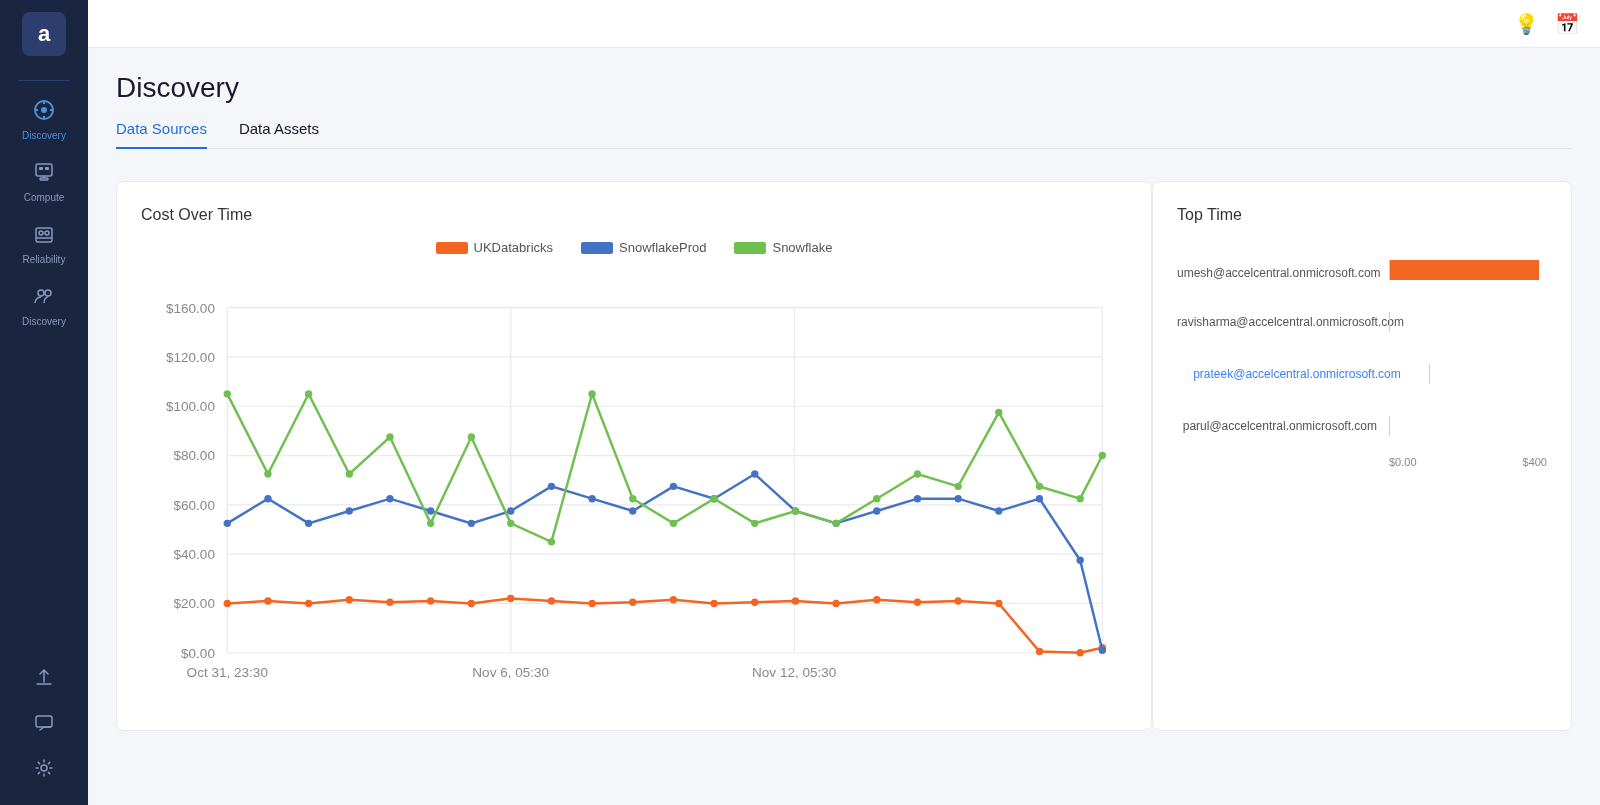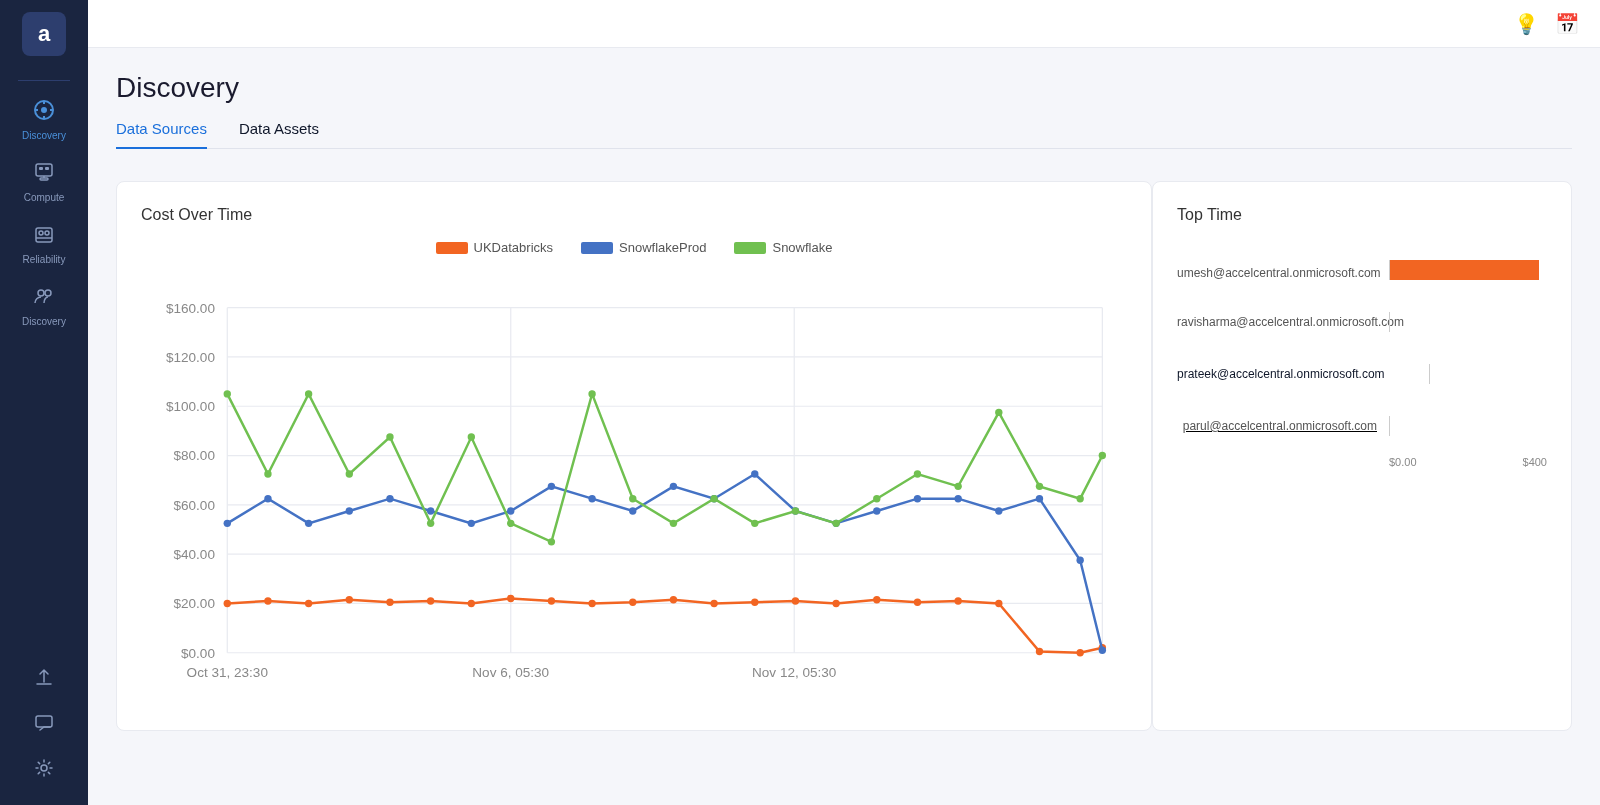--- a/index.html
+++ b/index.html
@@ -381,28 +381,28 @@
 
             <div style="display:flex; align-items:center; margin-bottom: 32px; gap: 12px;">
               <div style="font-size:12px; color:#555; width:200px; text-align:right; flex-shrink:0;">ravisharma@accelcentral.onmicrosoft.com</div>
               <div style="flex:1; position:relative;">
                 <div style="position:absolute; top:0; bottom:0; left:0; width:1px; background:#ccc;"></div>
                 <div style="height:20px; background:#f26522; width:0%; margin-left:0;"></div>
               </div>
             </div>
 
             <div style="display:flex; align-items:center; margin-bottom: 32px; gap: 12px;">
-              <div style="font-size:12px; color:#0f172a; width:240px; text-align:left; flex-shrink:0;">prateek@accelcentral.onmicrosoft.com</div>
+              <div style="font-size:12px; color:#3b82f6; width:240px; text-align:center; flex-shrink:0;">prateek@accelcentral.onmicrosoft.com</div>
               <div style="flex:1; position:relative;">
                 <div style="position:absolute; top:0; bottom:0; left:0; width:1px; background:#ccc;"></div>
                 <div style="height:20px; background:#f26522; width:0%;"></div>
               </div>
             </div>
 
-            <div style="display:flex; align-items:center; margin-bottom: 20px; gap: 12px; text-decoration: underline;">
+            <div style="display:flex; align-items:center; margin-bottom: 20px; gap: 12px;">
               <div style="font-size:12px; color:#555; width:200px; text-align:right; flex-shrink:0;">parul@accelcentral.onmicrosoft.com</div>
               <div style="flex:1; position:relative;">
                 <div style="position:absolute; top:0; bottom:0; left:0; width:1px; background:#ccc;"></div>
                 <div style="height:20px; background:#f26522; width:0%;"></div>
               </div>
             </div>
 
             <div style="display:flex; justify-content:space-between; padding-left:212px; font-size:11px; color:#888; margin-top:4px;">
               <span>$0.00</span>
               <span>$400</span>

